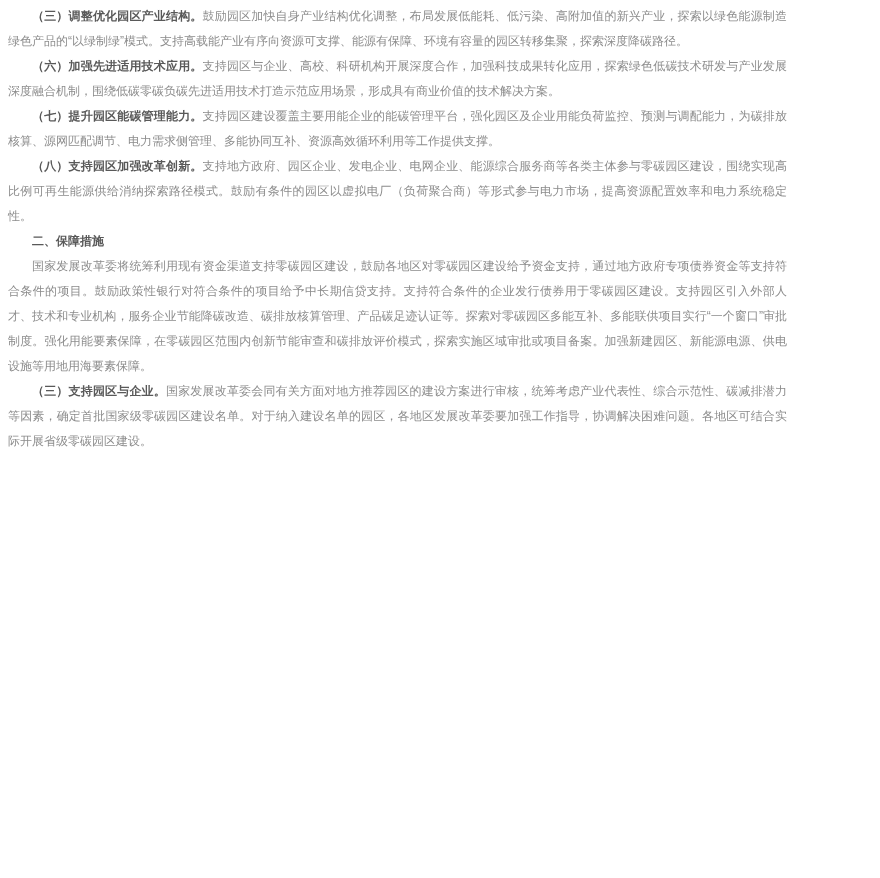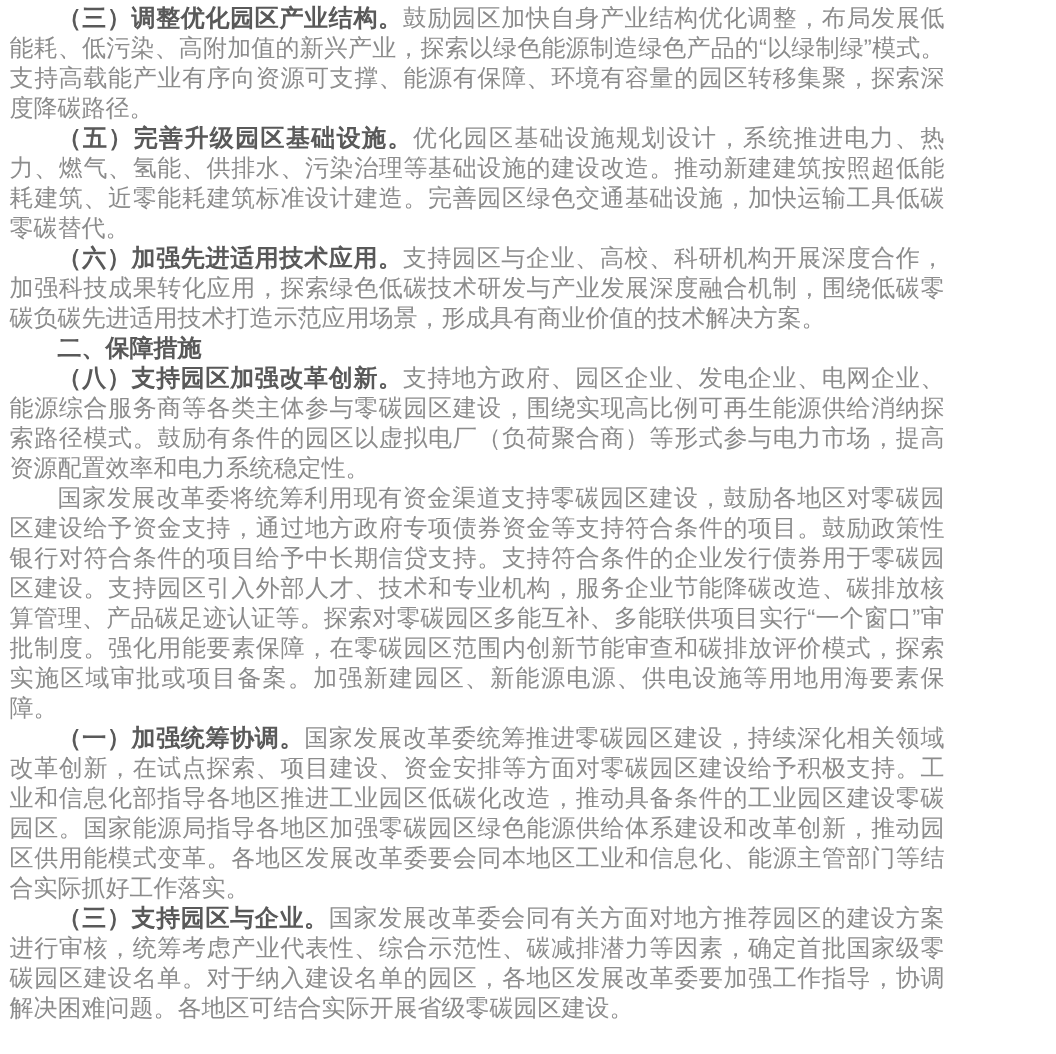--- a/index.html
+++ b/index.html
@@ -15,40 +15,39 @@
   body {
     width: 880px;
     height: 878px;
     overflow: hidden;
   }
   .doc {
     box-sizing: border-box;
     width: 796px;
     padding: 4px 9px 0 8px;
     font-family: "Liberation Sans", sans-serif;
-    font-size: 20px;
+    font-size: 12px;
     line-height: 25px;
     color: var(--body-text);
     text-align: justify;
   }
   .doc p {
     margin: 0;
     padding: 0;
     text-indent: 2em;
   }
   .lead {
     font-weight: bold;
     color: var(--bold-text);
   }
 </style>
 </head>
 <body>
 
 <div class="doc" id="doc">
     <p><span class="lead">（三）调整优化园区产业结构。</span><span>鼓励园区加快自身产业结构优化调整，布局发展低能耗、低污染、高附加值的新兴产业，探索以绿色能源制造绿色产品的“以绿制绿”模式。支持高载能产业有序向资源可支撑、能源有保障、环境有容量的园区转移集聚，探索深度降碳路径。</span></p>
-    <p><span class="lead">（五）完善升级园区基础设施。</span><span>优化园区基础设施规划设计，系统推进电力、热力、燃气、氢能、供排水、污染治理等基础设施的建设改造。推动新建建筑按照超低能耗建筑、近零能耗建筑标准设计建造。完善园区绿色交通基础设施，加快运输工具低碳零碳替代。</span></p>
     <p><span class="lead">（六）加强先进适用技术应用。</span><span>支持园区与企业、高校、科研机构开展深度合作，加强科技成果转化应用，探索绿色低碳技术研发与产业发展深度融合机制，围绕低碳零碳负碳先进适用技术打造示范应用场景，形成具有商业价值的技术解决方案。</span></p>
+    <p><span class="lead">（七）提升园区能碳管理能力。</span><span>支持园区建设覆盖主要用能企业的能碳管理平台，强化园区及企业用能负荷监控、预测与调配能力，为碳排放核算、源网匹配调节、电力需求侧管理、多能协同互补、资源高效循环利用等工作提供支撑。</span></p>
+    <p><span class="lead">（八）支持园区加强改革创新。</span><span>支持地方政府、园区企业、发电企业、电网企业、能源综合服务商等各类主体参与零碳园区建设，围绕实现高比例可再生能源供给消纳探索路径模式。鼓励有条件的园区以虚拟电厂（负荷聚合商）等形式参与电力市场，提高资源配置效率和电力系统稳定性。</span></p>
     <p><span class="lead">二、保障措施</span></p>
-    <p><span class="lead">（八）支持园区加强改革创新。</span><span>支持地方政府、园区企业、发电企业、电网企业、能源综合服务商等各类主体参与零碳园区建设，围绕实现高比例可再生能源供给消纳探索路径模式。鼓励有条件的园区以虚拟电厂（负荷聚合商）等形式参与电力市场，提高资源配置效率和电力系统稳定性。</span></p>
     <p><span>国家发展改革委将统筹利用现有资金渠道支持零碳园区建设，鼓励各地区对零碳园区建设给予资金支持，通过地方政府专项债券资金等支持符合条件的项目。鼓励政策性银行对符合条件的项目给予中长期信贷支持。支持符合条件的企业发行债券用于零碳园区建设。支持园区引入外部人才、技术和专业机构，服务企业节能降碳改造、碳排放核算管理、产品碳足迹认证等。探索对零碳园区多能互补、多能联供项目实行“一个窗口”审批制度。强化用能要素保障，在零碳园区范围内创新节能审查和碳排放评价模式，探索实施区域审批或项目备案。加强新建园区、新能源电源、供电设施等用地用海要素保障。</span></p>
-    <p><span class="lead">（一）加强统筹协调。</span><span>国家发展改革委统筹推进零碳园区建设，持续深化相关领域改革创新，在试点探索、项目建设、资金安排等方面对零碳园区建设给予积极支持。工业和信息化部指导各地区推进工业园区低碳化改造，推动具备条件的工业园区建设零碳园区。国家能源局指导各地区加强零碳园区绿色能源供给体系建设和改革创新，推动园区供用能模式变革。各地区发展改革委要会同本地区工业和信息化、能源主管部门等结合实际抓好工作落实。</span></p>
     <p><span class="lead">（三）支持园区与企业。</span><span>国家发展改革委会同有关方面对地方推荐园区的建设方案进行审核，统筹考虑产业代表性、综合示范性、碳减排潜力等因素，确定首批国家级零碳园区建设名单。对于纳入建设名单的园区，各地区发展改革委要加强工作指导，协调解决困难问题。各地区可结合实际开展省级零碳园区建设。</span></p>
   </div>
 
 </body></html>

